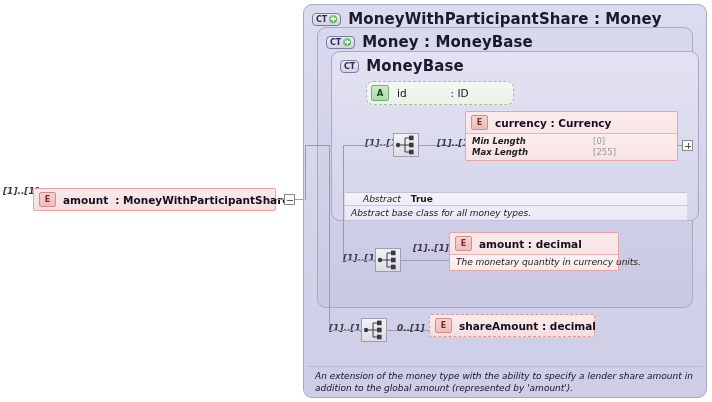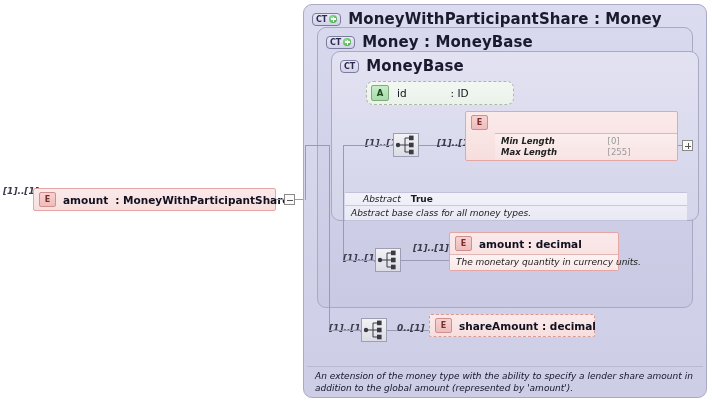--- a/index.html
+++ b/index.html
@@ -80,21 +80,20 @@
   }
   .ename{font-size:10.5px;font-weight:bold;color:#101020;}
   .etype{font-size:10.5px;font-weight:bold;color:#101020;}
 
   
   .facets{
     border-top:1px solid #e2b5b5;
     padding:2px 6px 2px 6px;
     display:grid;grid-template-columns:auto auto;gap:0 10px;
     background:linear-gradient(180deg,#fbeeee,#f8e3e3);
-    margin-left:29px;
   }
   .facetname{font-size:8.5px;font-style:italic;font-weight:bold;color:#222;line-height:11px;}
   .facetval{font-size:8.5px;color:#9a9a9a;line-height:11px;}
   .doc{
     border-top:1px solid #e2b5b5;
     padding:2px 6px 3px 6px;
     font-size:9px;font-style:italic;color:#1a1a1a;
     background:linear-gradient(180deg,#fdf2f2,#fae9e9);
     white-space:nowrap;
   }
@@ -233,20 +232,21 @@
       <rect x="15" y="15.7" width="4.6" height="4.6" fill="#3a3a46"></rect>
     </svg>
   </div>
 
   <div class="ln lnh" style="left:419px;top:145px;width:46px;"></div>
   <div class="card" style="left:437px;top:138px;">[1]..[1]</div>
 
   <div class="ebox" style="left:465px;top:111px;width:213px;">
     <div class="row">
       <span class="ebadge">E</span>
+      <span class="ename">currency : Currency</span>
     </div>
     <div class="facets">
       <span class="facetname">Min Length</span>
       <span class="facetval">[0]</span>
       <span class="facetname">Max Length</span>
       <span class="facetval">[255]</span>
     </div>
   </div>
 
   <div class="ln lnh" style="left:678px;top:145px;width:5px;"></div>

